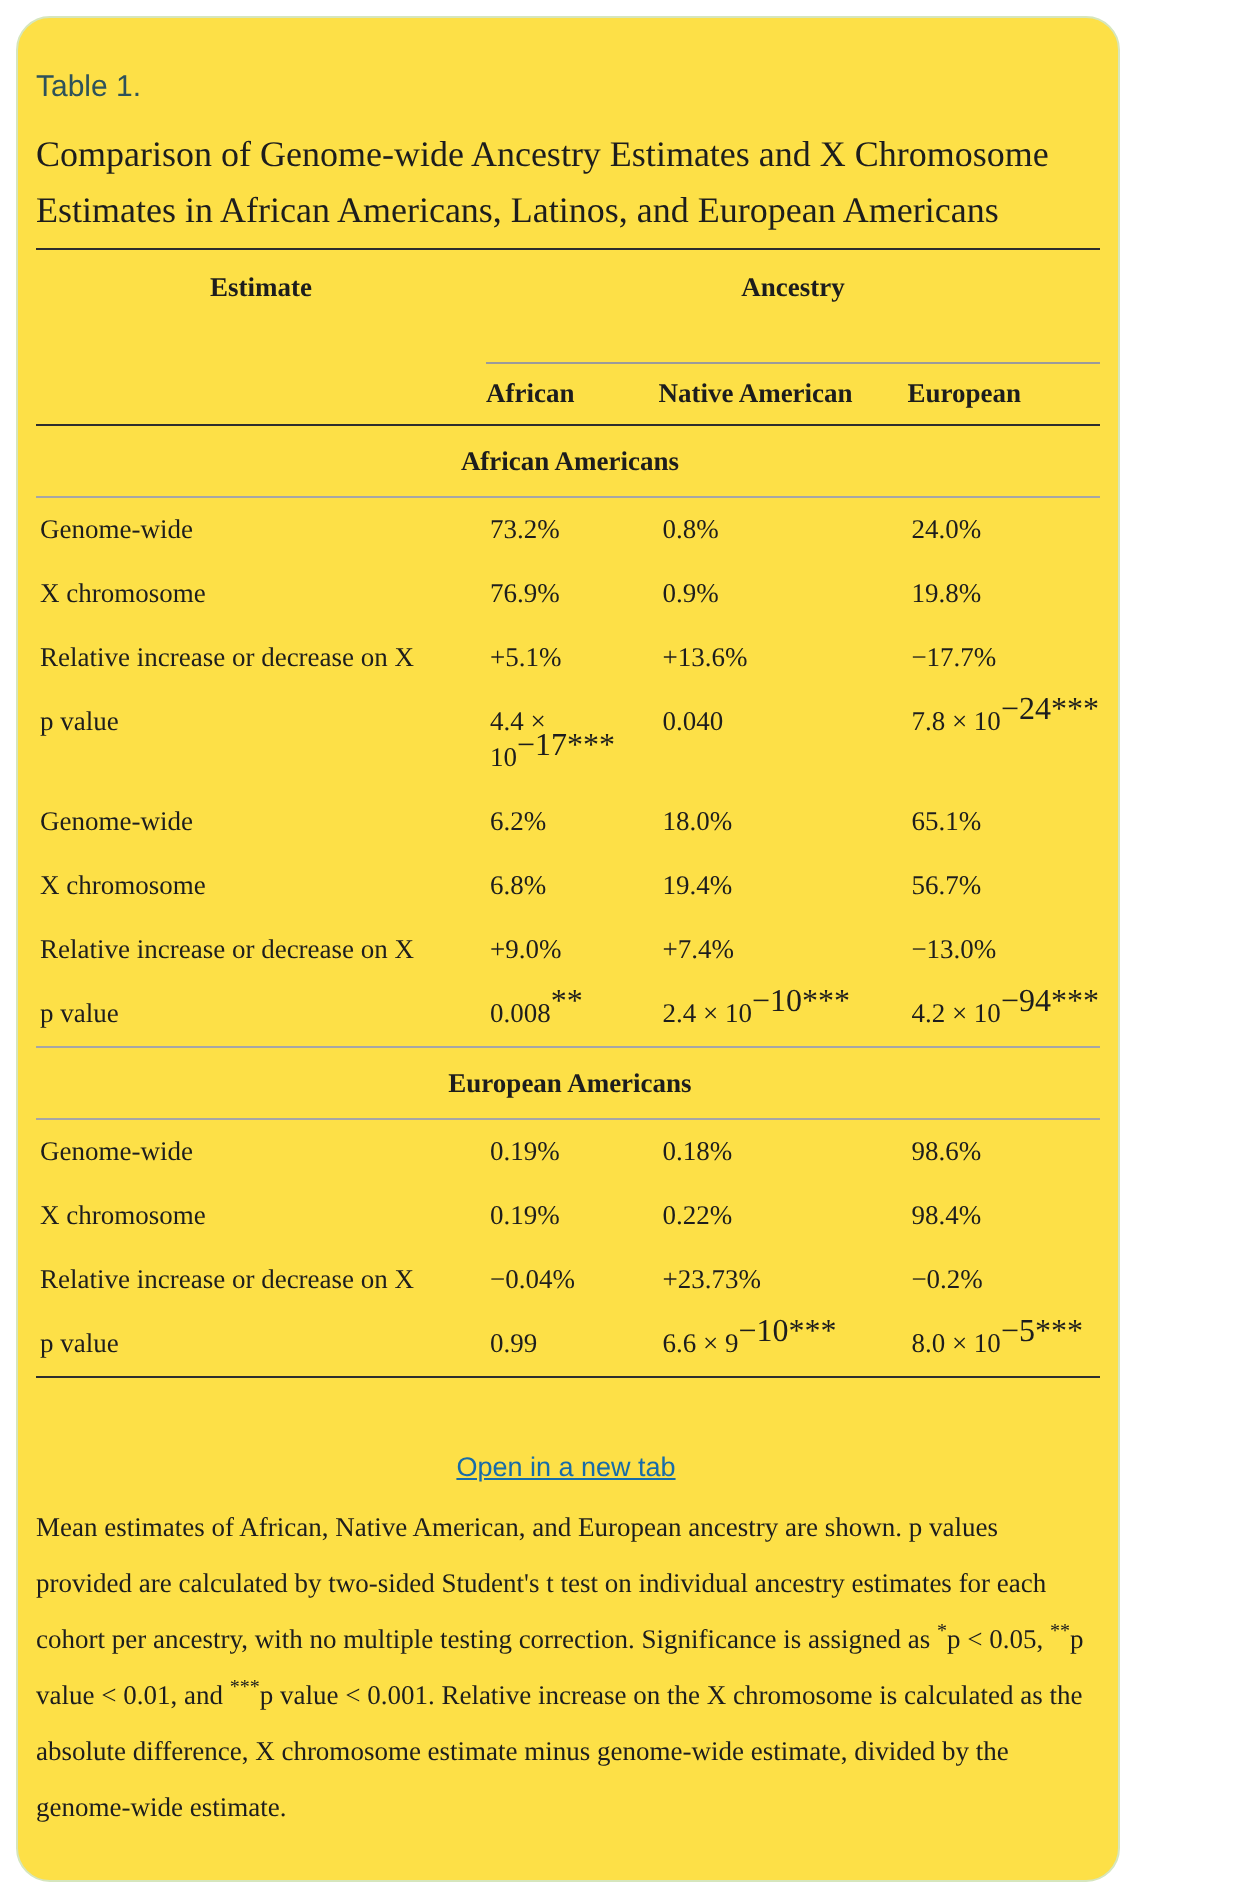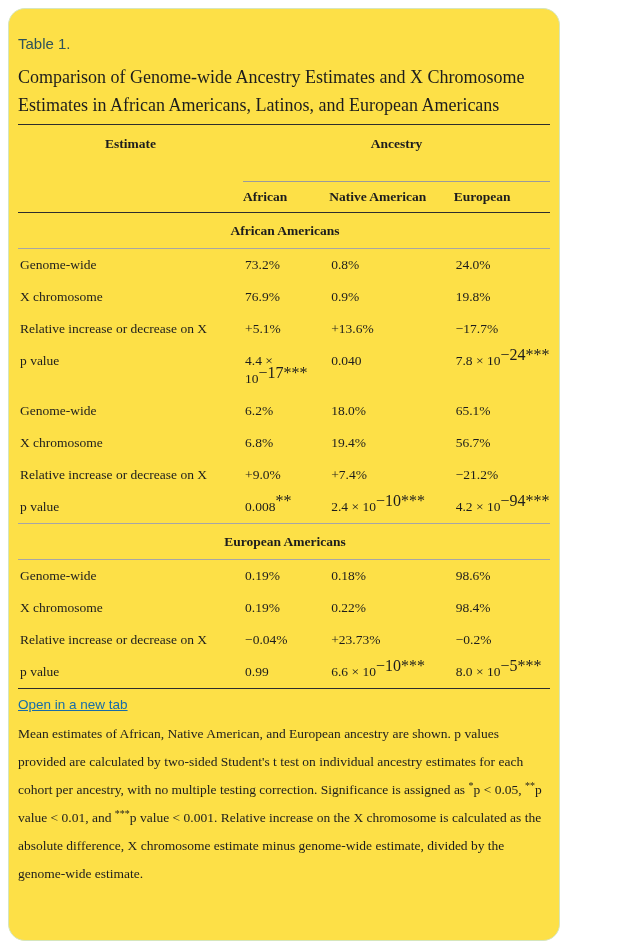--- a/index.html
+++ b/index.html
@@ -66,22 +66,22 @@
 
   tr.data td { padding: 7px 0 7px 2px; }
 
   .anc-table sup {
     font-size: 16px;
     line-height: 0;
     vertical-align: super;
   }
 
   .link-row {
-    margin-top: 6px;
-    text-align: left;
+    margin-top: 36px;
+    text-align: center;
     padding-right: 2px;
   }
   .link-row a {
     font-family: "Liberation Sans", sans-serif;
     font-size: 13.5px;
     color: #176ca9;
     text-decoration: underline;
     cursor: pointer;
   }
 
@@ -161,21 +161,21 @@
     <tr class="data">
       <td>X chromosome</td>
       <td><span>6.8%</span><sup></sup></td>
       <td><span>19.4%</span><sup></sup></td>
       <td><span>56.7%</span><sup></sup></td>
     </tr>
     <tr class="data">
       <td>Relative increase or decrease on X</td>
       <td><span>+9.0%</span><sup></sup></td>
       <td><span>+7.4%</span><sup></sup></td>
-      <td><span>−21.2%</span><sup></sup></td>
+      <td><span>−13.0%</span><sup></sup></td>
     </tr>
     <tr class="data">
       <td>p value</td>
       <td><span>0.008</span><sup>**</sup></td>
       <td><span>2.4 × 10</span><sup>−10***</sup></td>
       <td><span>4.2 × 10</span><sup>−94***</sup></td>
     </tr>
 
     <tr class="section">
       <td colspan="4">European Americans</td>
@@ -194,21 +194,21 @@
     </tr>
     <tr class="data">
       <td>Relative increase or decrease on X</td>
       <td><span>−0.04%</span><sup></sup></td>
       <td><span>+23.73%</span><sup></sup></td>
       <td><span>−0.2%</span><sup></sup></td>
     </tr>
     <tr class="data">
       <td>p value</td>
       <td><span>0.99</span><sup></sup></td>
-      <td><span>6.6 × 10</span><sup>−10***</sup></td>
+      <td><span>6.6 × 9</span><sup>−10***</sup></td>
       <td><span>8.0 × 10</span><sup>−5***</sup></td>
     </tr>
   </tbody>
     </table>
 
   <div class="link-row">
     <a>Open in a new tab</a>
   </div>
 
   <div class="footnote"><span>Mean estimates of African, Native American, and European ancestry are shown. p values provided are calculated by two-sided Student's t test on individual ancestry estimates for each cohort per ancestry, with no multiple testing correction. Significance is assigned as </span><sup>*</sup><span>p &lt; 0.05, </span><sup>**</sup><span>p value &lt; 0.01, and </span><sup>***</sup><span>p value &lt; 0.001. Relative increase on the X chromosome is calculated as the absolute difference, X chromosome estimate minus genome-wide estimate, divided by the genome-wide estimate.</span></div>

